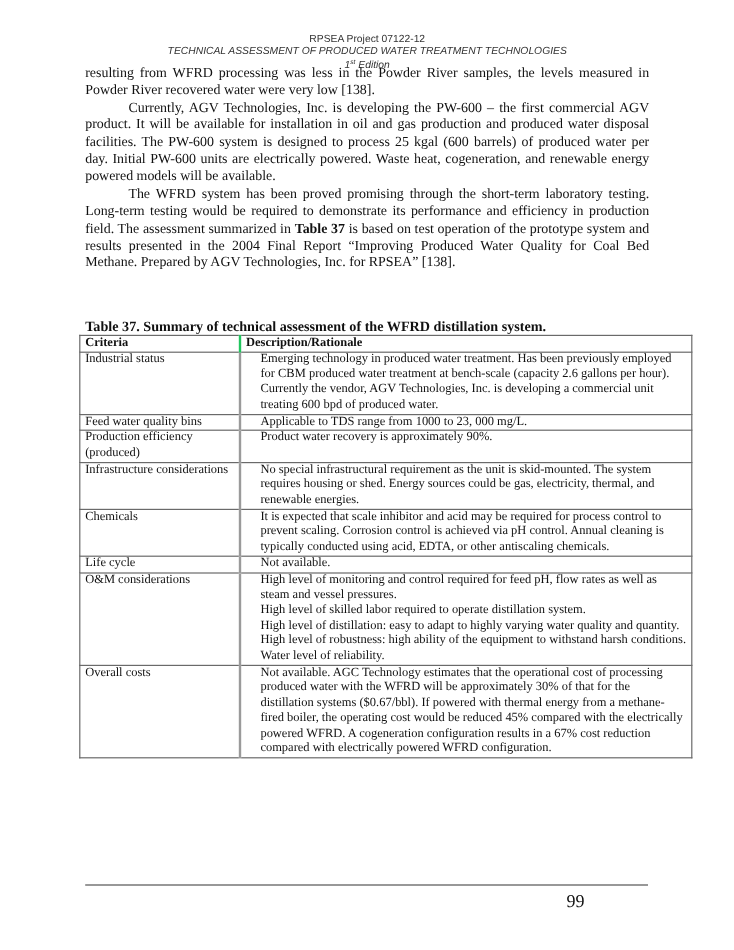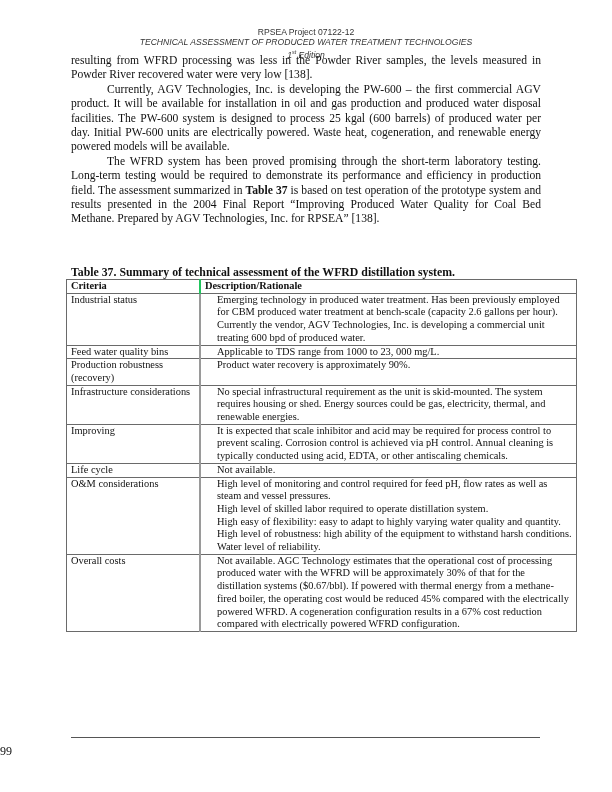--- a/index.html
+++ b/index.html
@@ -16,22 +16,22 @@
       font-family: "Liberation Serif", serif; font-size: 11.8px; font-weight: bold; color: #111; }
     table { position: absolute; top: 279px; left: 66px; width: 511px; border-collapse: collapse;
       font-family: "Liberation Serif", serif; font-size: 10.4px; line-height: 12.7px; color: #111; }
     td, th { border: 1px solid #6a6a6a; padding: 0 4px; vertical-align: top; text-align: left; }
     th { font-weight: bold; }
     td.c1, th.c1 { width: 124px; }
     td.c2 { border-left: 2px solid #9a9a9a; }
     th.c2 { border-left: 2px solid #22c55e; }
     .desc-line { display: block; margin-left: 12px; }
     .footer-rule { position: absolute; top: 737px; left: 71px; width: 469px; height: 1px; background: #555; }
-    .page-num { position: absolute; top: 744px; left: 0; width: 487px; text-align: left;
-      font-family: "Liberation Serif", serif; font-size: 12px; color: #111; }
+    .page-num { position: absolute; top: 744px; left: 0; width: 487px; text-align: right;
+      font-family: "Liberation Serif", serif; font-size: 15px; color: #111; }
   </style>
 </head>
 <body>
 
 <div class="header">
   <div>RPSEA Project 07122-12</div>
   <div class="sub">TECHNICAL ASSESSMENT OF PRODUCED WATER TREATMENT TECHNOLOGIES</div>
   <div class="sub"><span>1</span><sup>st</sup><span> Edition</span></div>
 </div>
 
@@ -57,49 +57,49 @@
           <span class="desc-line">Emerging technology in produced water treatment. Has been previously employed for CBM produced water treatment at bench-scale (capacity 2.6 gallons per hour). Currently the vendor, AGV Technologies, Inc. is developing a commercial unit treating 600 bpd of produced water.</span>
         </td>
       </tr>
       <tr>
         <td class="c1">Feed water quality bins</td>
         <td class="c2">
           <span class="desc-line">Applicable to TDS range from 1000 to 23, 000 mg/L.</span>
         </td>
       </tr>
       <tr>
-        <td class="c1">Production robustness (recovery)</td>
+        <td class="c1">Production efficiency (produced)</td>
         <td class="c2">
           <span class="desc-line">Product water recovery is approximately 90%.</span>
         </td>
       </tr>
       <tr>
         <td class="c1">Infrastructure considerations</td>
         <td class="c2">
           <span class="desc-line">No special infrastructural requirement as the unit is skid-mounted. The system requires housing or shed. Energy sources could be gas, electricity, thermal, and renewable energies.</span>
         </td>
       </tr>
       <tr>
-        <td class="c1">Improving</td>
+        <td class="c1">Chemicals</td>
         <td class="c2">
           <span class="desc-line">It is expected that scale inhibitor and acid may be required for process control to prevent scaling. Corrosion control is achieved via pH control. Annual cleaning is typically conducted using acid, EDTA, or other antiscaling chemicals.</span>
         </td>
       </tr>
       <tr>
         <td class="c1">Life cycle</td>
         <td class="c2">
           <span class="desc-line">Not available.</span>
         </td>
       </tr>
       <tr>
         <td class="c1">O&amp;M considerations</td>
         <td class="c2">
           <span class="desc-line">High level of monitoring and control required for feed pH, flow rates as well as steam and vessel pressures.</span>
           <span class="desc-line">High level of skilled labor required to operate distillation system.</span>
-          <span class="desc-line">High easy of flexibility: easy to adapt to highly varying water quality and quantity.</span>
+          <span class="desc-line">High level of distillation: easy to adapt to highly varying water quality and quantity.</span>
           <span class="desc-line">High level of robustness: high ability of the equipment to withstand harsh conditions.</span>
           <span class="desc-line">Water level of reliability.</span>
         </td>
       </tr>
       <tr>
         <td class="c1">Overall costs</td>
         <td class="c2">
           <span class="desc-line">Not available. AGC Technology estimates that the operational cost of processing produced water with the WFRD will be approximately 30% of that for the distillation systems ($0.67/bbl). If powered with thermal energy from a methane-fired boiler, the operating cost would be reduced 45% compared with the electrically powered WFRD. A cogeneration configuration results in a 67% cost reduction compared with electrically powered WFRD configuration.</span>
         </td>
       </tr>

